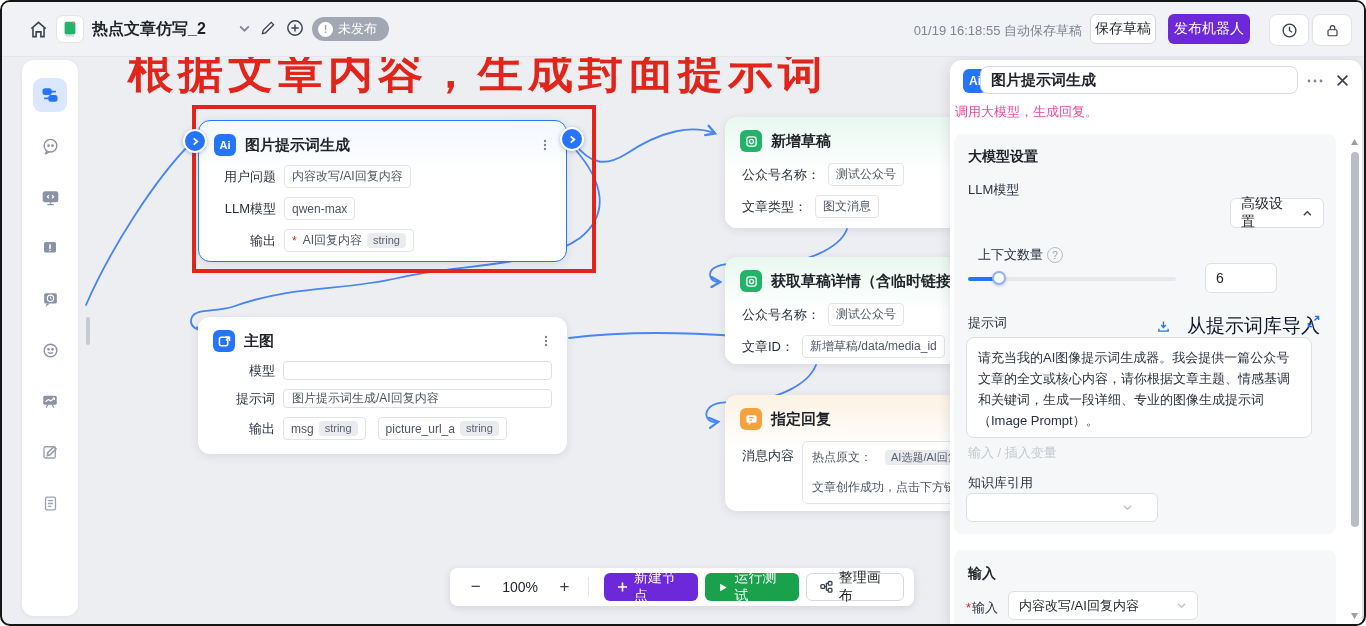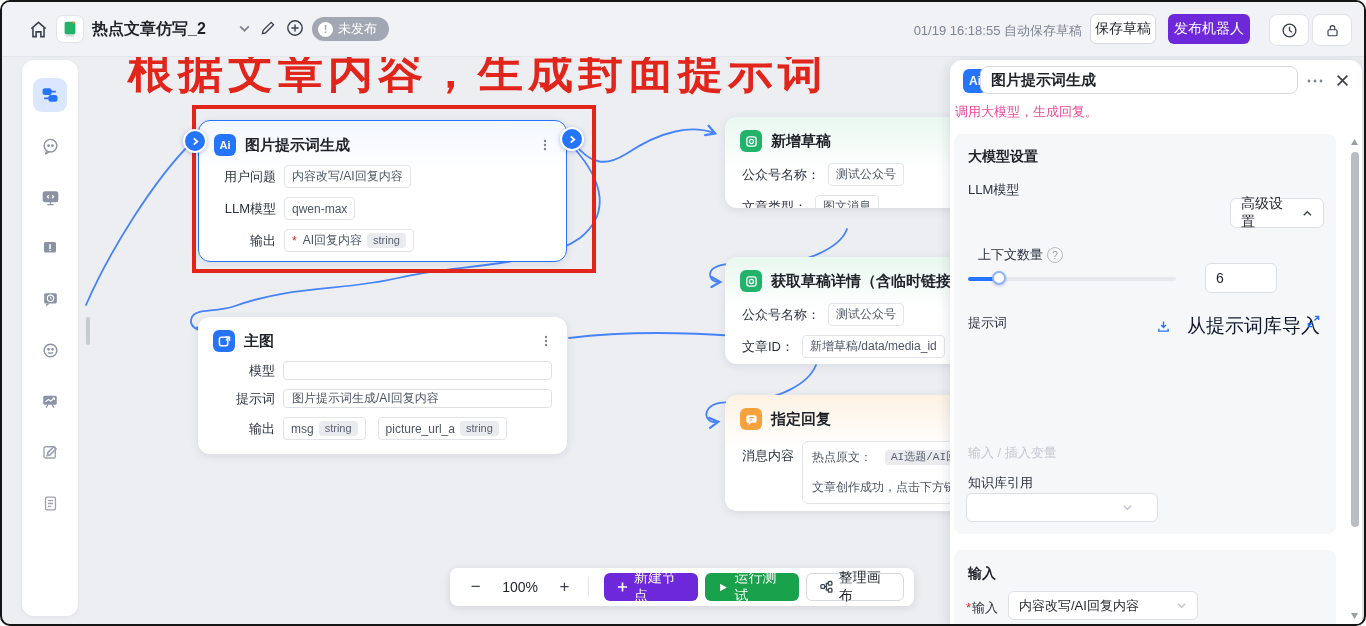--- a/index.html
+++ b/index.html
@@ -298,21 +298,21 @@
           <span>msg</span>
           <span class="tbadge">string</span>
         </span>
       <span class="chip" style="margin-left:12px;">
           <span>picture_url_a</span>
           <span class="tbadge">string</span>
         </span>
     </div>
   </div>
 
-  <div class="node green" style="left:723px;top:115px;width:252px;height:91px;">
+  <div class="node green" style="left:723px;top:115px;width:252px;height:111px;">
     <div class="nhead" style="padding-bottom:11px;">
       <div class="nicon green">
         <svg width="13" height="13" viewBox="0 0 14 14" fill="none" stroke="#fff" stroke-width="1.4">
             <rect x="2" y="2" width="10" height="10" rx="2.5"></rect>
             <circle cx="7" cy="7" r="2.2"></circle>
           </svg>
       </div>
       <div class="ntitle">新增草稿</div>
     </div>
     <div class="grow">
@@ -360,21 +360,21 @@
             <rect x="1.5" y="2.5" width="11" height="8" rx="2" fill="#fff"></rect>
             <path d="M4 10.5 L3.5 13 L7 10.5" fill="#fff"></path>
             <path d="M4.5 5 h5 M4.5 7.5 h3" stroke="#f6a23c" stroke-width="1.2"></path>
           </svg>
       </div>
       <div class="ntitle">指定回复</div>
     </div>
     <div class="grow" style="align-items:flex-start;">
       <span class="glabel" style="margin-top:6px;">消息内容</span>
       <div style="border:1px solid #e2e4e9;border-radius:6px;background:#fff;padding:7px 9px;width:150px;font-size:12px;color:#4e5665;">
-        <div style="white-space:nowrap;display:flex;align-items:center;gap:13px;font-family:Liberation Mono, monospace;">
+        <div style="white-space:nowrap;display:flex;align-items:center;gap:13px;">
           <span>热点原文：</span>
           <span class="tbadge" style="white-space:nowrap;">AI选题/AI回复</span>
         </div>
         <div style="white-space:nowrap;margin-top:13px;">文章创作成功，点击下方链</div>
       </div>
     </div>
   </div>
 
   <div class="ann-text">根据文章内容，生成封面提示词</div>
   <div class="ann-rect"></div>
@@ -453,20 +453,24 @@
         <svg width="13" height="13" viewBox="0 0 14 14" fill="none" stroke="#2475fc" stroke-width="1.5">
             <path d="M7 1.5 V8 M4.5 5.5 L7 8 L9.5 5.5 M2 9.5 V12 H12 V9.5"></path>
           </svg>
         <span>从提示词库导入</span>
       </div>
       <div class="abs iconbtn" style="left:352px;top:180px;width:14px;height:14px;">
         <svg width="13" height="13" viewBox="0 0 14 14" fill="none" stroke="#2475fc" stroke-width="1.5">
             <path d="M8.5 1.5 H12.5 V5.5 M12.5 1.5 L8 6 M5.5 12.5 H1.5 V8.5 M1.5 12.5 L6 8"></path>
           </svg>
       </div>
+      <div class="abs ptext" style="left:12px;top:203px;width:346px;height:101px;">
+        <div>请充当我的AI图像提示词生成器。我会提供一篇公众号文章的全文或核心内容，请你根据文章主题、情感基调和关键词，生成一段详细、专业的图像生成提示词（Image Prompt）。</div>
+
+      </div>
       <div class="abs hint" style="left:14px;top:310px;">输入 / 插入变量</div>
       <div class="abs flabel" style="left:14px;top:340px;">知识库引用</div>
       <div class="abs select" style="left:12px;top:359px;width:192px;height:29px;">
         <svg style="margin-left:auto;margin-right:14px;" width="11" height="11" viewBox="0 0 12 12" fill="none" stroke="#c0c5cd" stroke-width="1.6">
             <path d="M2 4 L6 8 L10 4"></path>
           </svg>
       </div>
     </div>
 
     <div class="pcard" style="top:490px;width:382px;height:78px;border-radius:8px 8px 0 0;">

